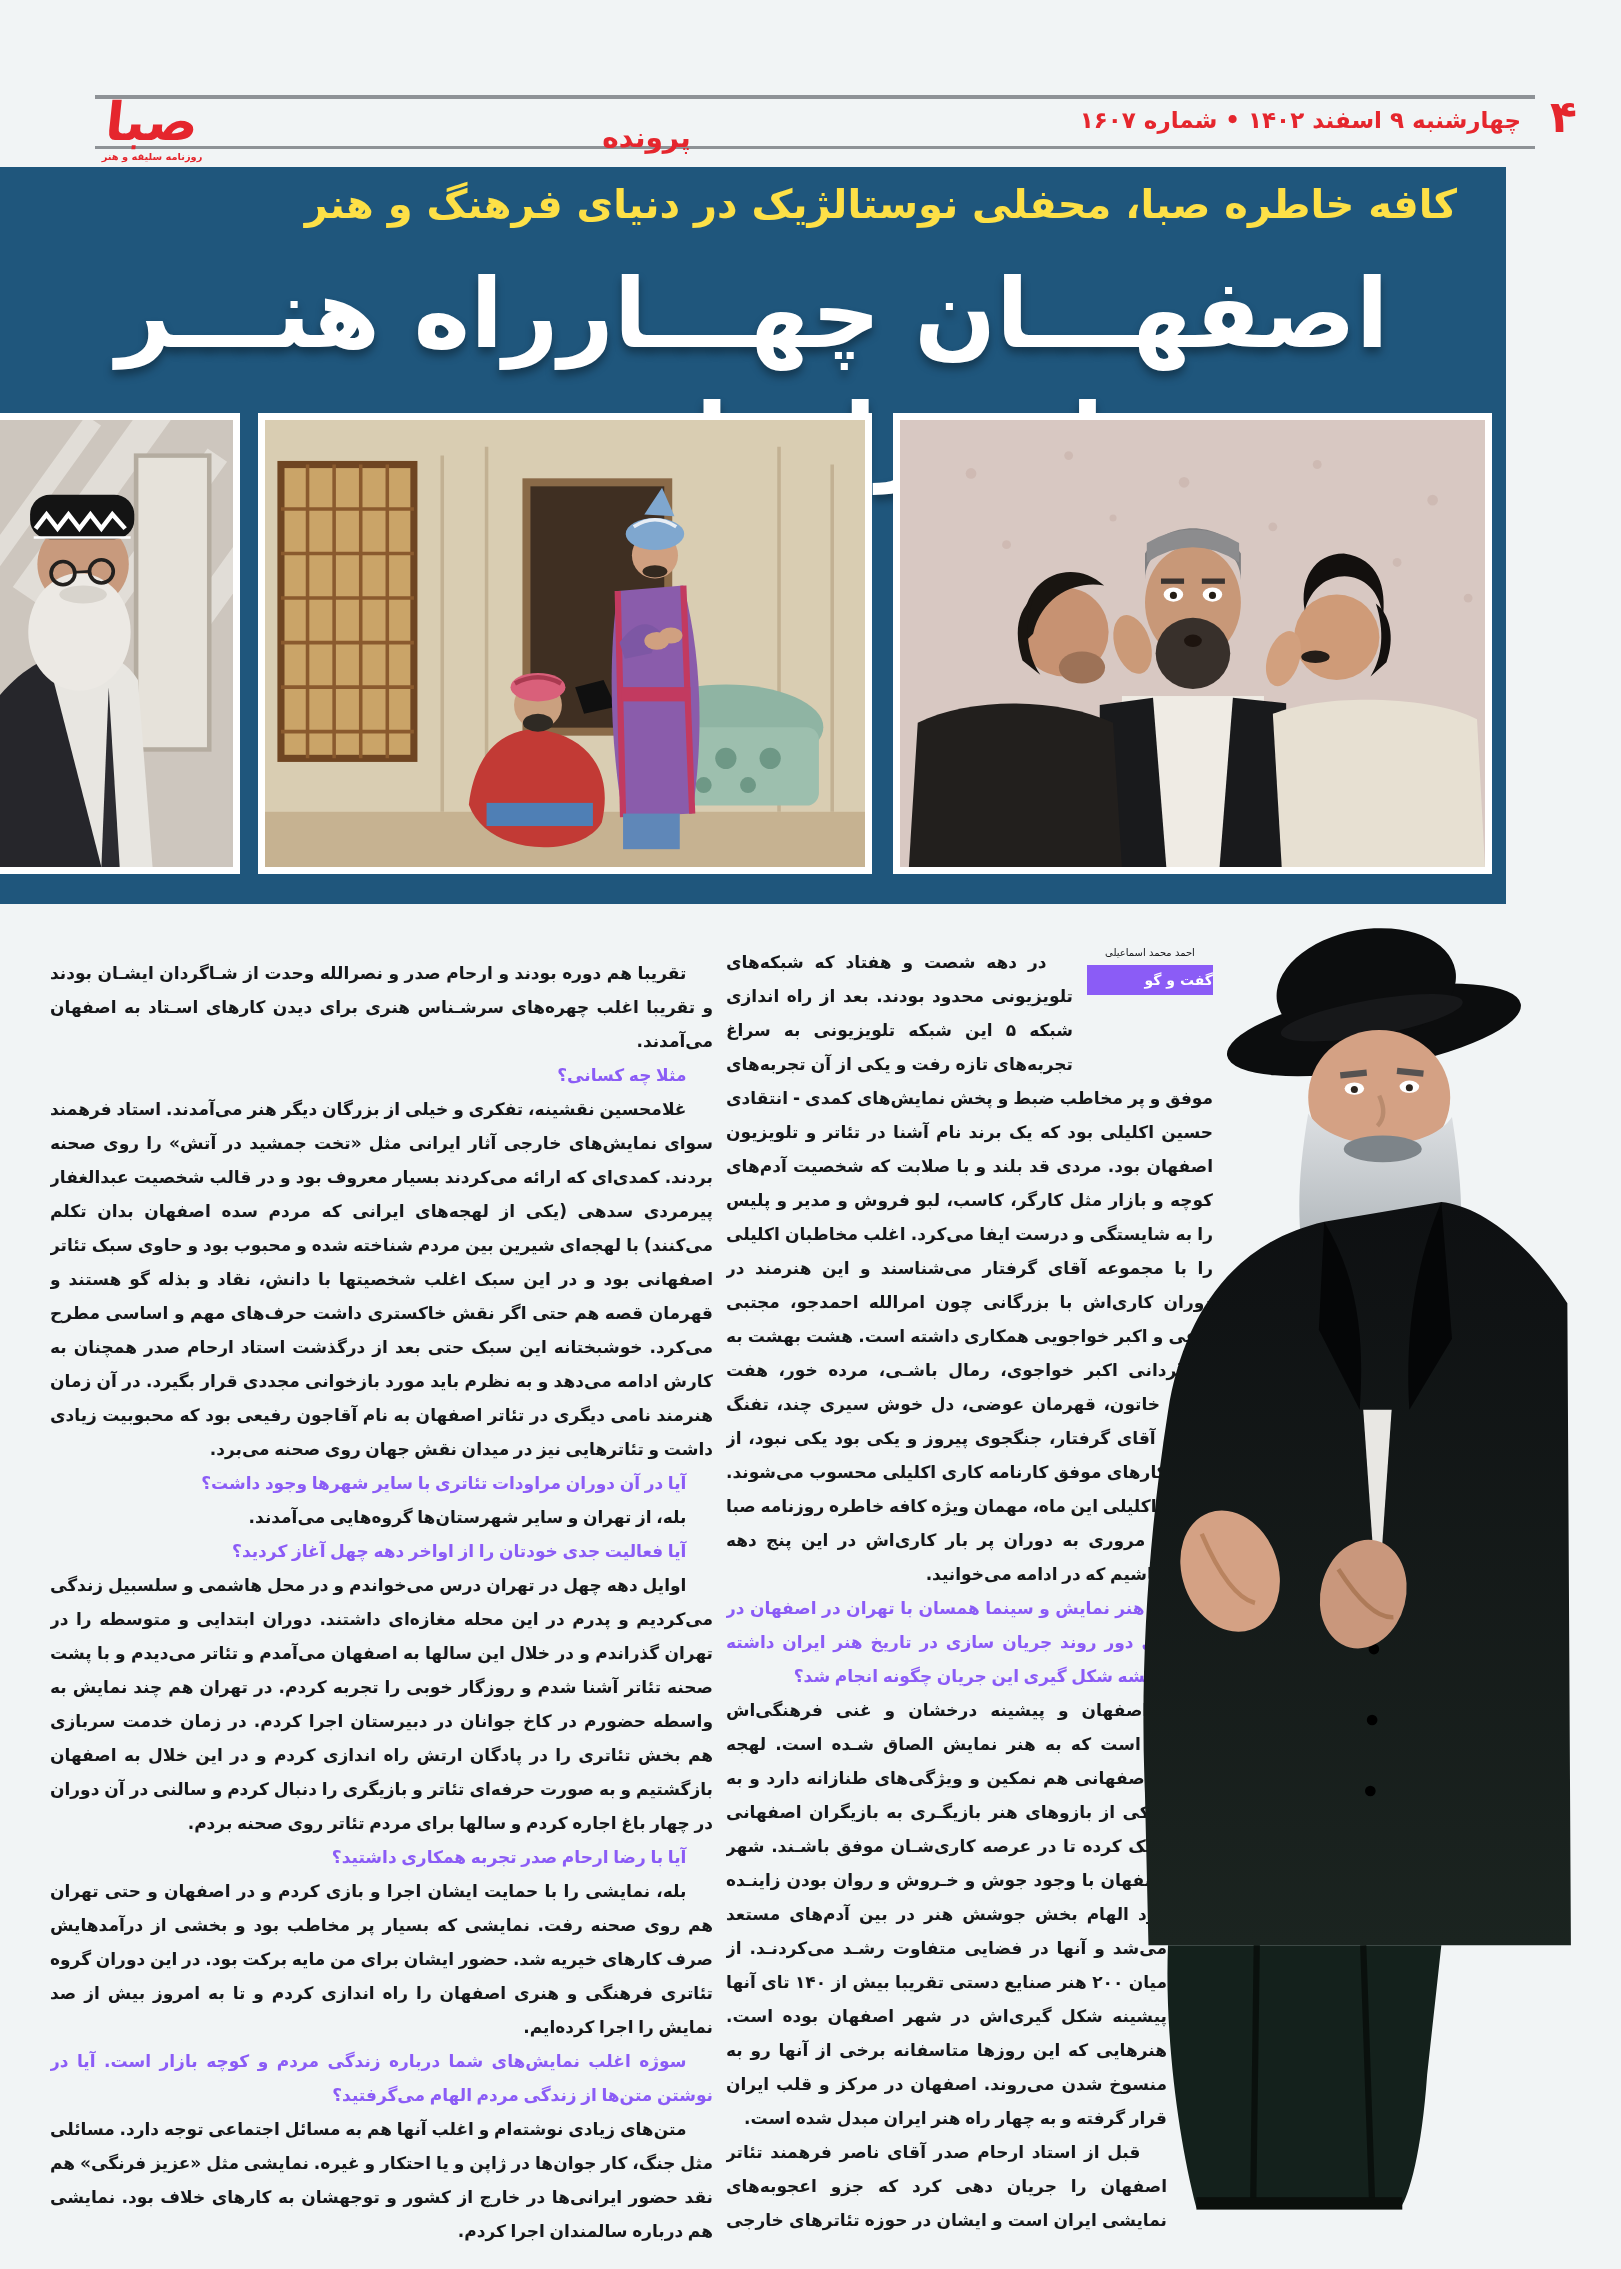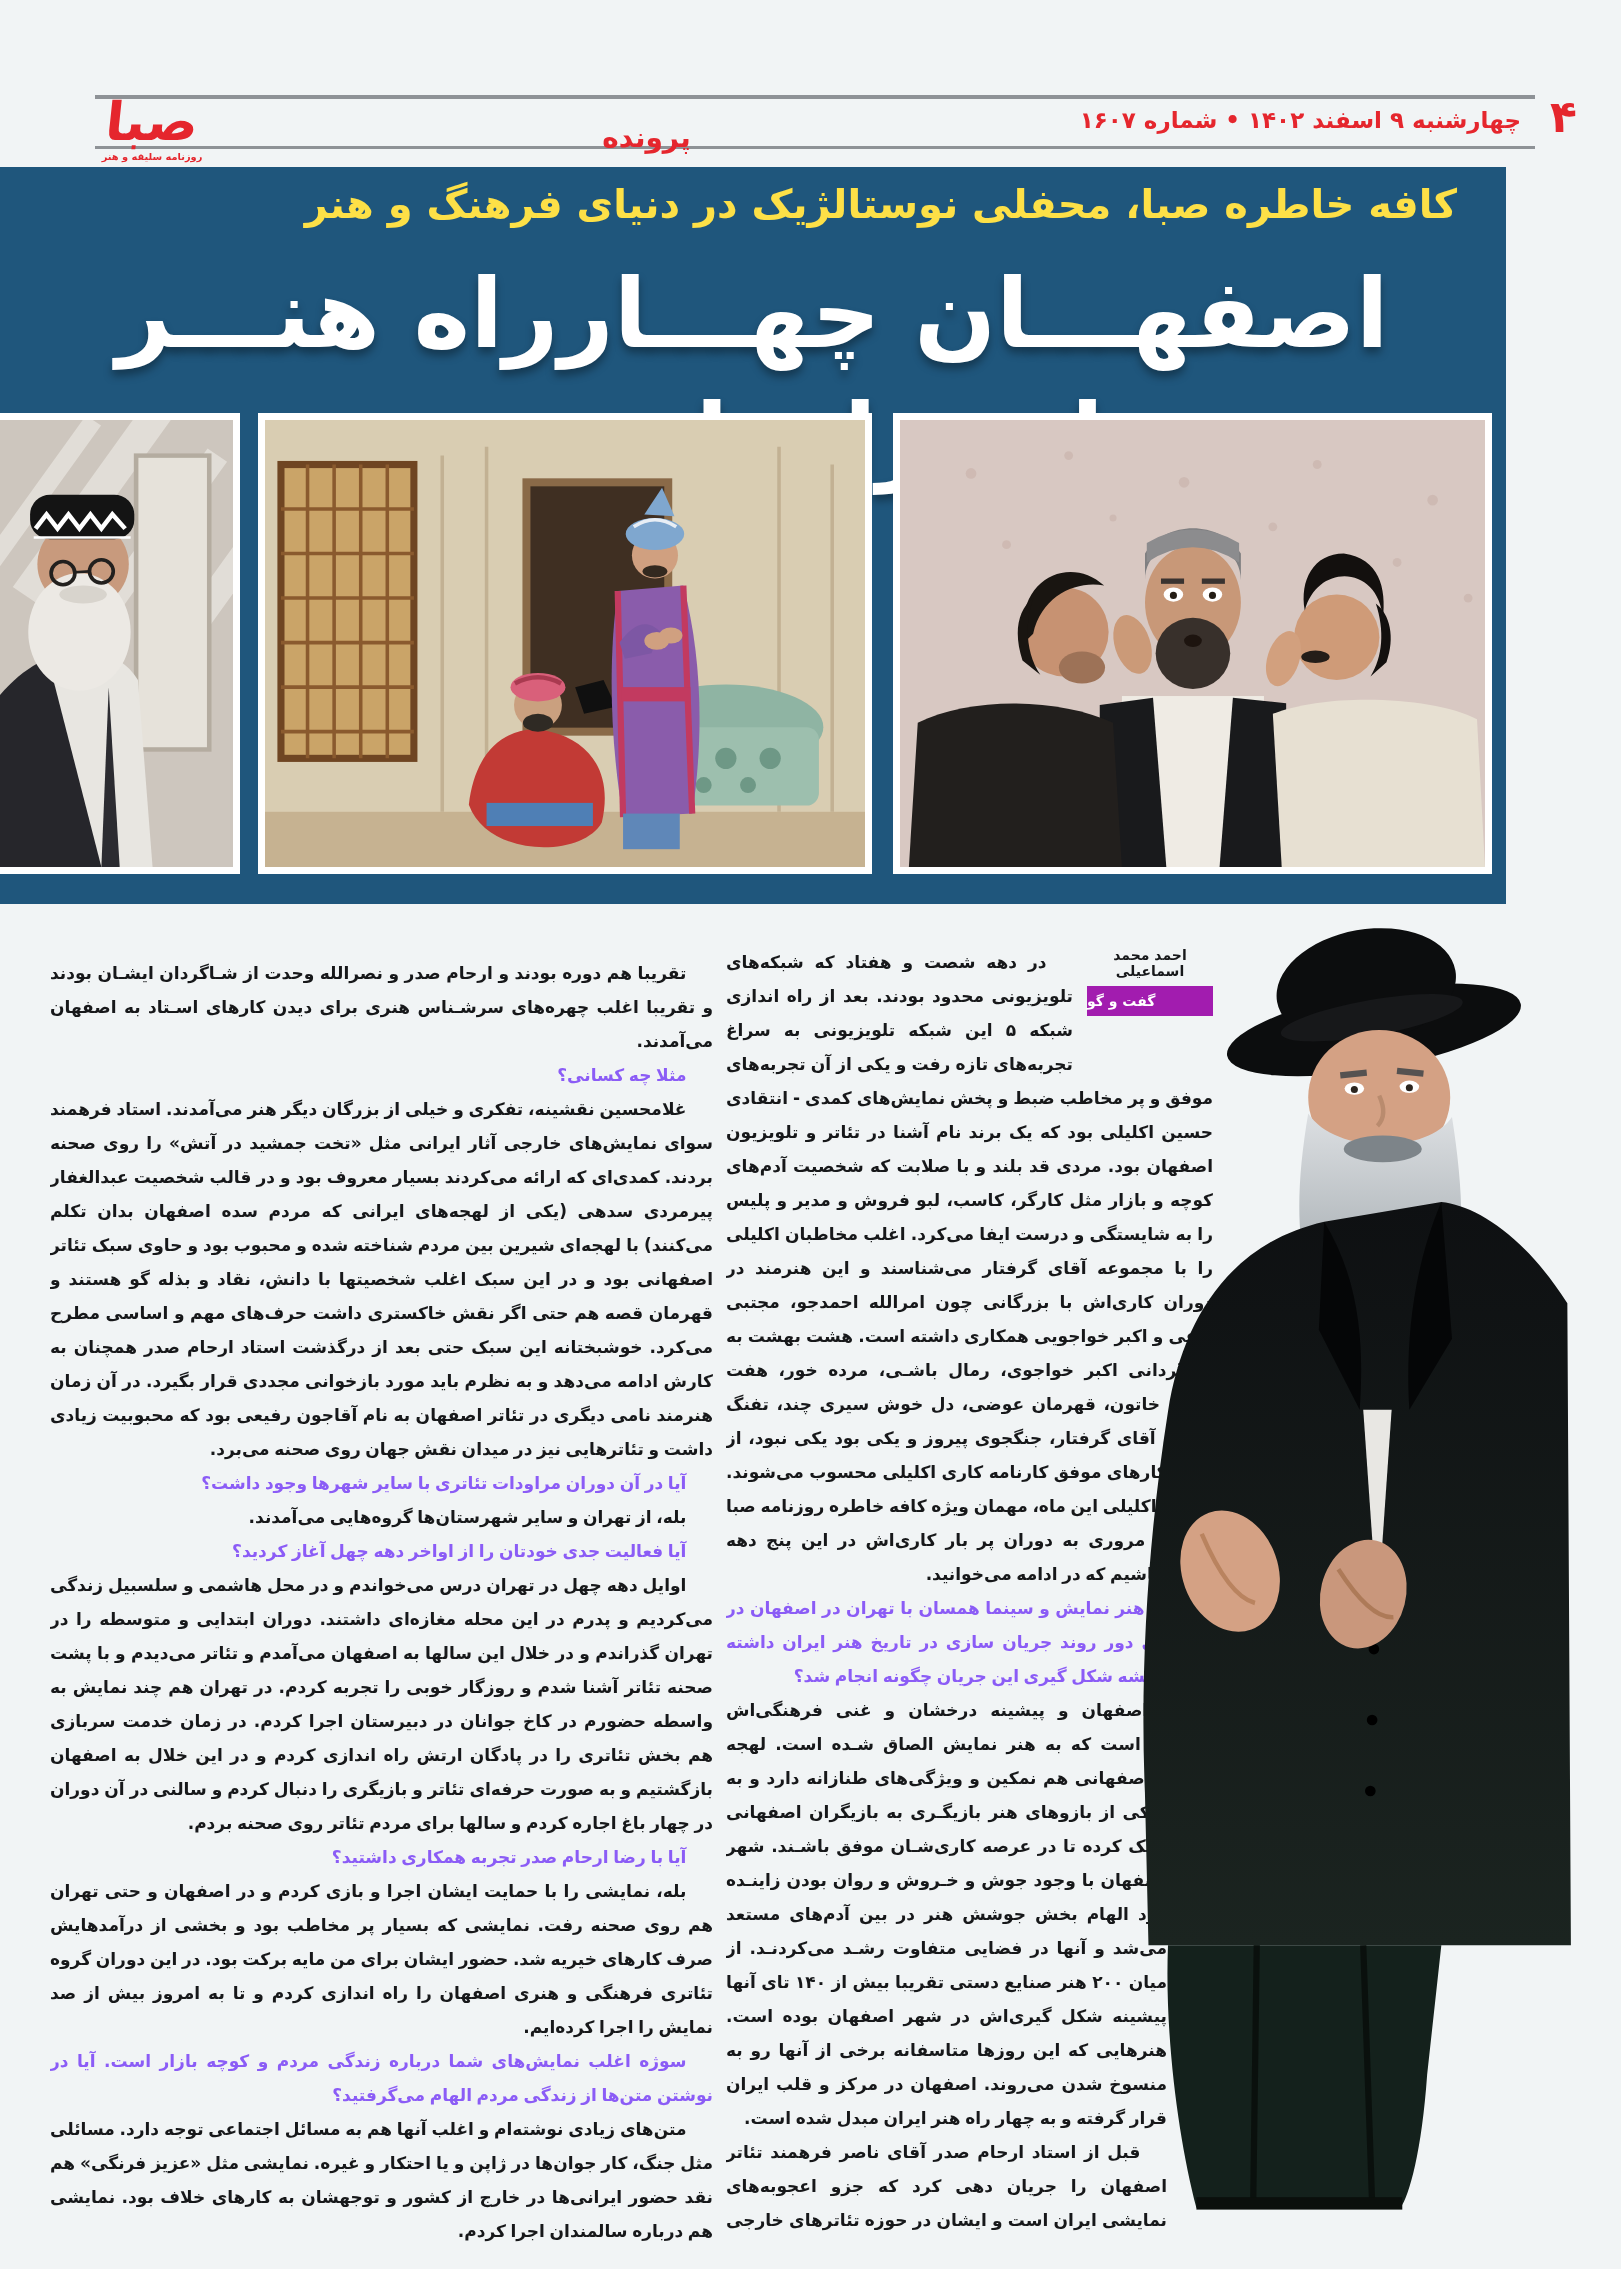--- a/index.html
+++ b/index.html
@@ -28,22 +28,22 @@
   #p3{left:894px;width:599px;}
 
   
   .bodytext p{margin:0;text-indent:26.6px;text-align:justify;font-size:17px;line-height:34px;word-spacing:-1.3px;font-weight:bold;}
   .bodytext .q{color:#8b5cf6;}
   .col-left{position:absolute;left:51px;top:956px;width:663px;height:1287px;overflow:hidden;}
   .col-right{position:absolute;left:727px;top:945px;width:842px;height:1286px;overflow:hidden;}
   .ph-spacer-a{float:right;width:355px;height:896px;}
   .ph-spacer-b{float:right;clear:right;width:401px;height:390px;}
   .byline-box{float:right;width:126px;height:126px;margin-left:14px;padding-top:1.8px;}
-  .byline-name{font-size:14px;font-weight:bold;text-align:center;margin-bottom:7px;}
-  .byline-tag{background:#a21caf;color:#ffffff;font-size:14px;font-weight:bold;text-align:left;padding:7px 0;}
+  .byline-name{font-size:10px;font-weight:normal;text-align:center;margin-bottom:7px;}
+  .byline-tag{background:#8b5cf6;color:#ffffff;font-size:14px;font-weight:bold;text-align:right;padding:7px 0;}
 
   .cutout{position:absolute;left:1098px;top:913px;width:481px;height:1317px;z-index:4;pointer-events:none;}
   .cutout svg{display:block;width:100%;height:100%;}
 </style>
 </head>
 <body>
 
 <div class="page">
 
   <div class="rule" id="rule-top"></div>

